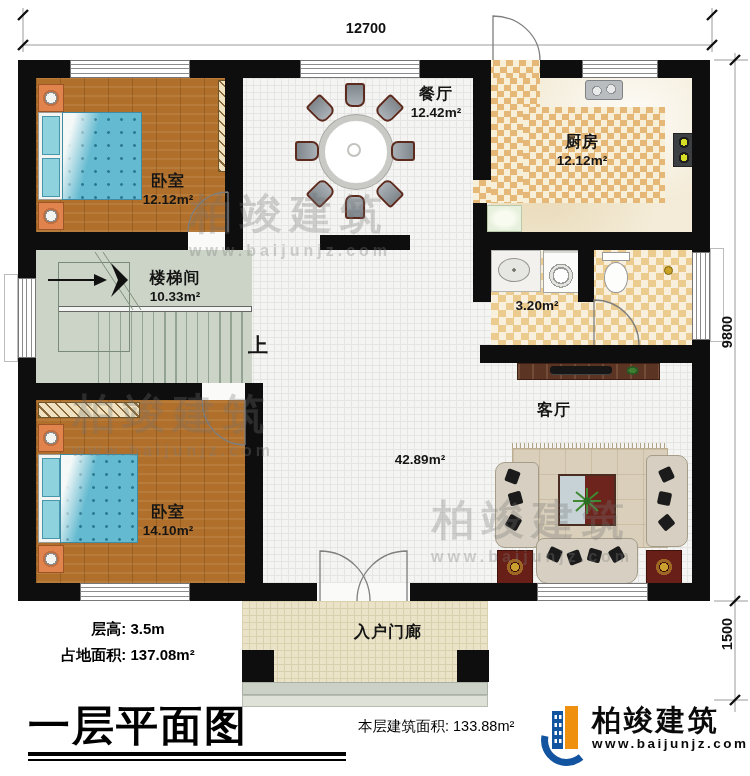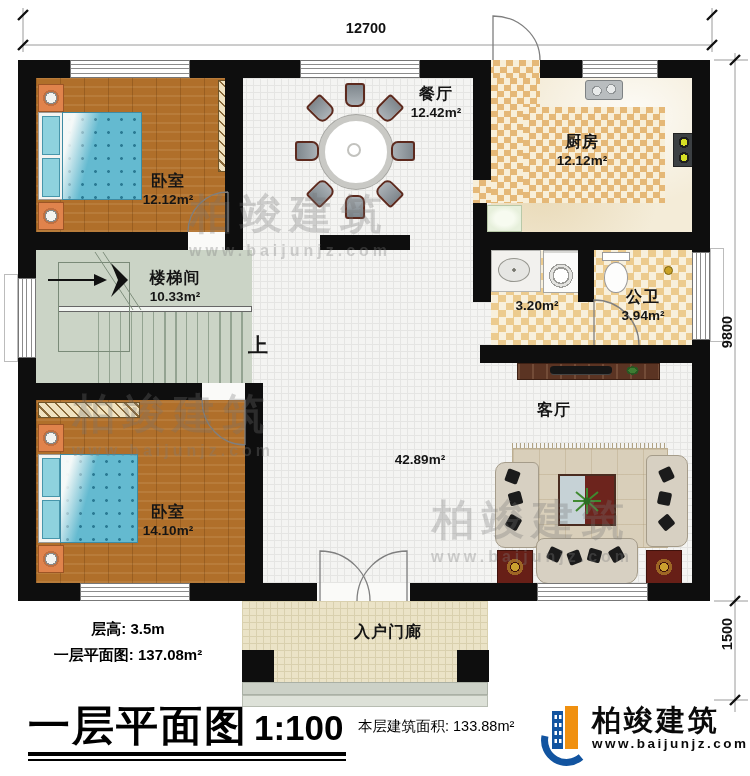--- a/index.html
+++ b/index.html
@@ -262,24 +262,20 @@
     <div class="rname">厨房</div>
     <div class="rarea">12.12m²</div>
   </div>
   <div class="rlabel" style="left:133px;top:268px;width:84px">
     <div class="rname">楼梯间</div>
     <div class="rarea">10.33m²</div>
   </div>
   <div class="rlabel" style="left:495px;top:298px;width:84px">
     <div class="rarea">3.20m²</div>
   </div>
-  <div class="rlabel" style="left:601px;top:287px;width:84px">
-    <div class="rname">公卫</div>
-    <div class="rarea">3.94m²</div>
-  </div>
   <div class="rlabel" style="left:512px;top:400px;width:84px">
     <div class="rname">客厅</div>
   </div>
   <div class="rlabel" style="left:378px;top:452px;width:84px">
     <div class="rarea">42.89m²</div>
   </div>
   <div class="rlabel" style="left:126px;top:502px;width:84px">
     <div class="rname">卧室</div>
     <div class="rarea">14.10m²</div>
   </div>
@@ -289,24 +285,23 @@
   <div class="rlabel" style="left:244px;top:332px;width:28px">
     <div style="font-size:20px">上</div>
   </div>
 
   <div class="dimlabel" style="left:328px;top:20px;width:76px">12700</div>
   <div class="dimlabel" style="left:694px;top:324px;width:66px;transform:rotate(-90deg)">9800</div>
   <div class="dimlabel" style="left:697px;top:626px;width:60px;transform:rotate(-90deg)">1500</div>
 
   <div class="notes">
     <div>层高: 3.5m</div>
-    <div>一层平面图: 137.08m²</div>
+    <div>占地面积: 137.08m²</div>
   </div>
   <div class="title-cn">一层平面图</div>
-  <div class="title-scale">1:100</div>
   <div class="uline1"></div>
   <div class="uline2"></div>
   <div class="areas">
     <div>本层建筑面积: 133.88m²</div>
   </div>
 
   <div class="brand">
     <svg width="48" height="62" viewBox="0 0 48 62" style="margin-right:6px">
       <path d="M7 32 A22 22 0 0 0 43 53" stroke="#1254a0" stroke-width="7" fill="none"></path>
       <rect x="14" y="7" width="11" height="38" fill="#1254a0"></rect>

